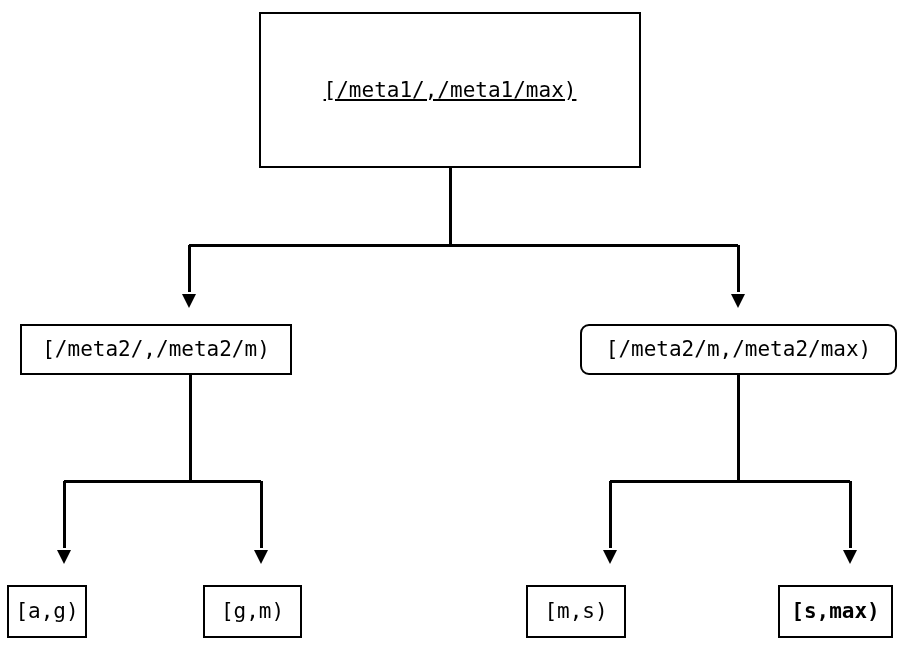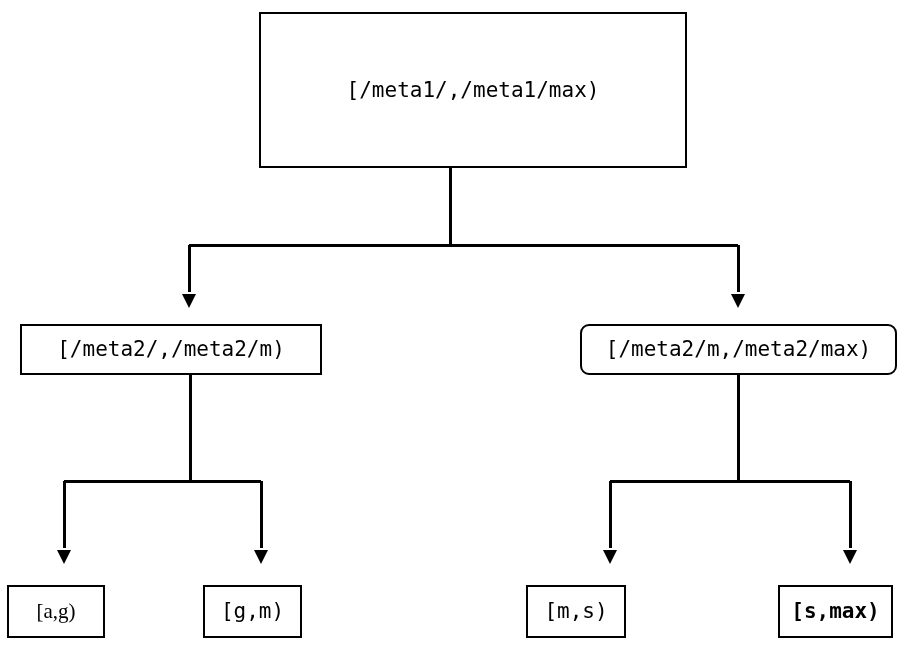--- a/index.html
+++ b/index.html
@@ -30,42 +30,42 @@
     white-space: pre;
     line-height: 1;
   }
   .node-label {
     display: block;
     text-align: center;
   }
   #node-root {
     left: 259px;
     top: 12px;
-    width: 428px;
+    width: 382px;
     height: 156px;
+    text-decoration: underline;
   }
   #node-mid-left {
     left: 20px;
     top: 324px;
-    width: 302px;
+    width: 272px;
     height: 51px;
   }
   #node-mid-right {
     left: 580px;
     top: 324px;
     width: 317px;
     height: 51px;
     border-radius: 9px;
   }
   #node-leaf-ag {
     left: 7px;
     top: 585px;
-    width: 98px;
+    width: 80px;
     height: 53px;
-    font-family: Liberation Serif, serif;
   }
   #node-leaf-gm {
     left: 203px;
     top: 585px;
     width: 99px;
     height: 53px;
   }
   #node-leaf-ms {
     left: 526px;
     top: 585px;

